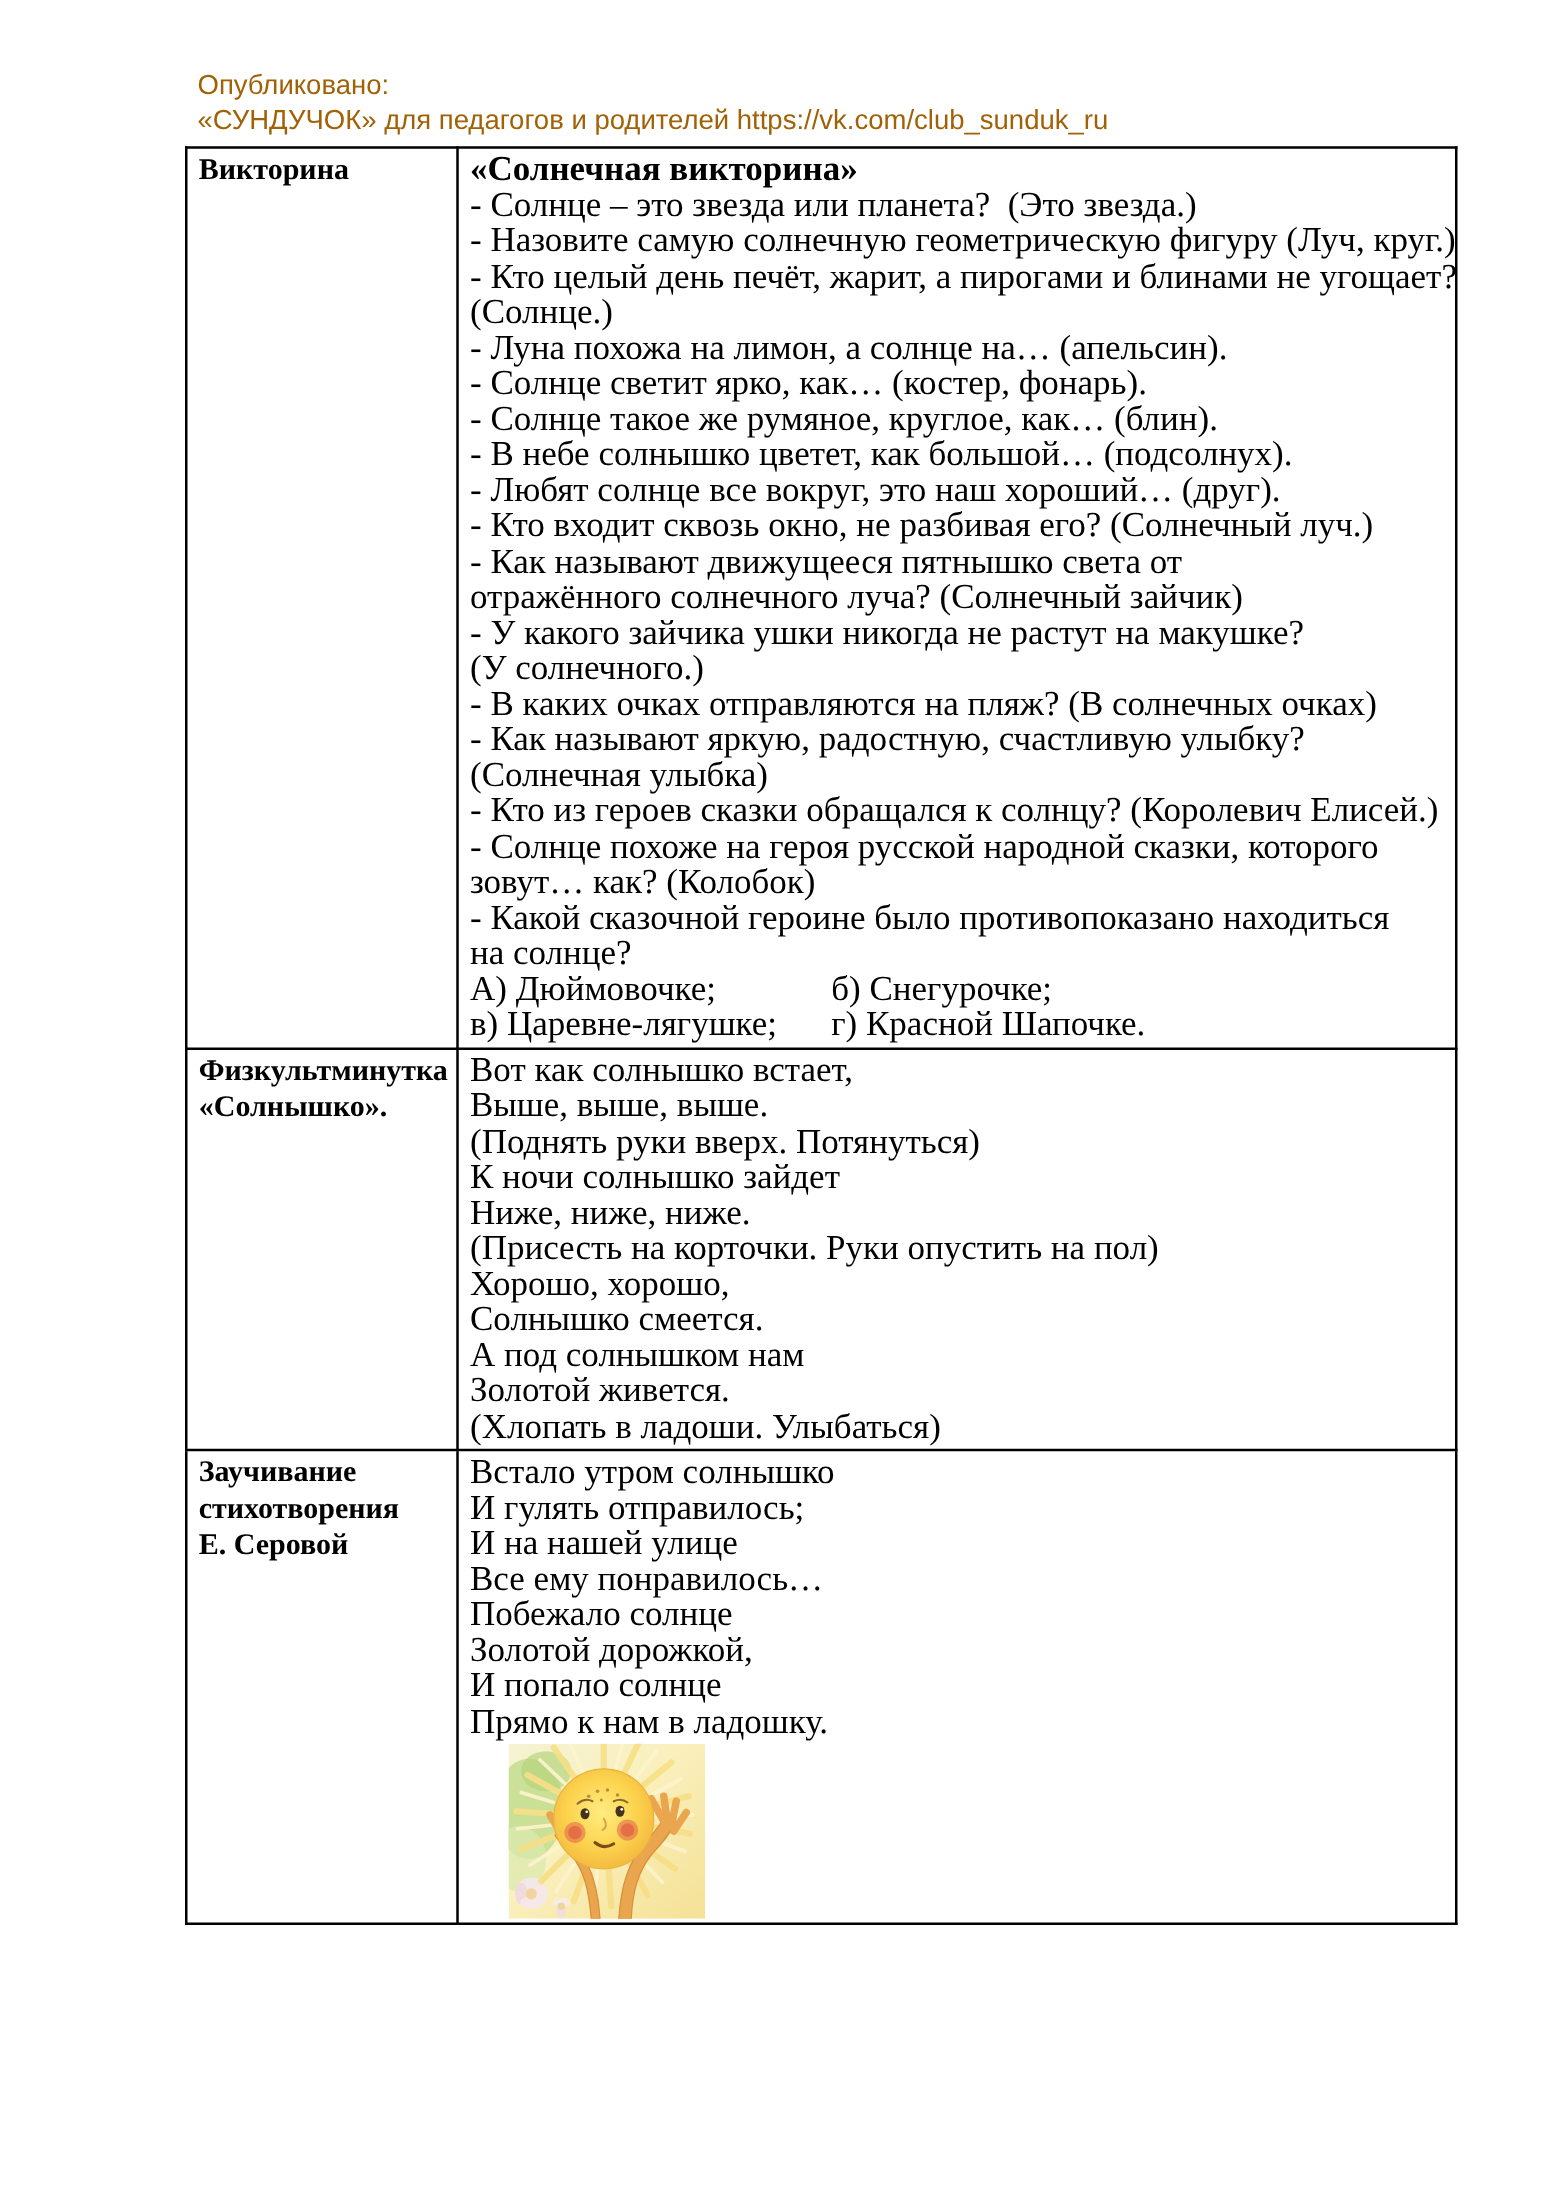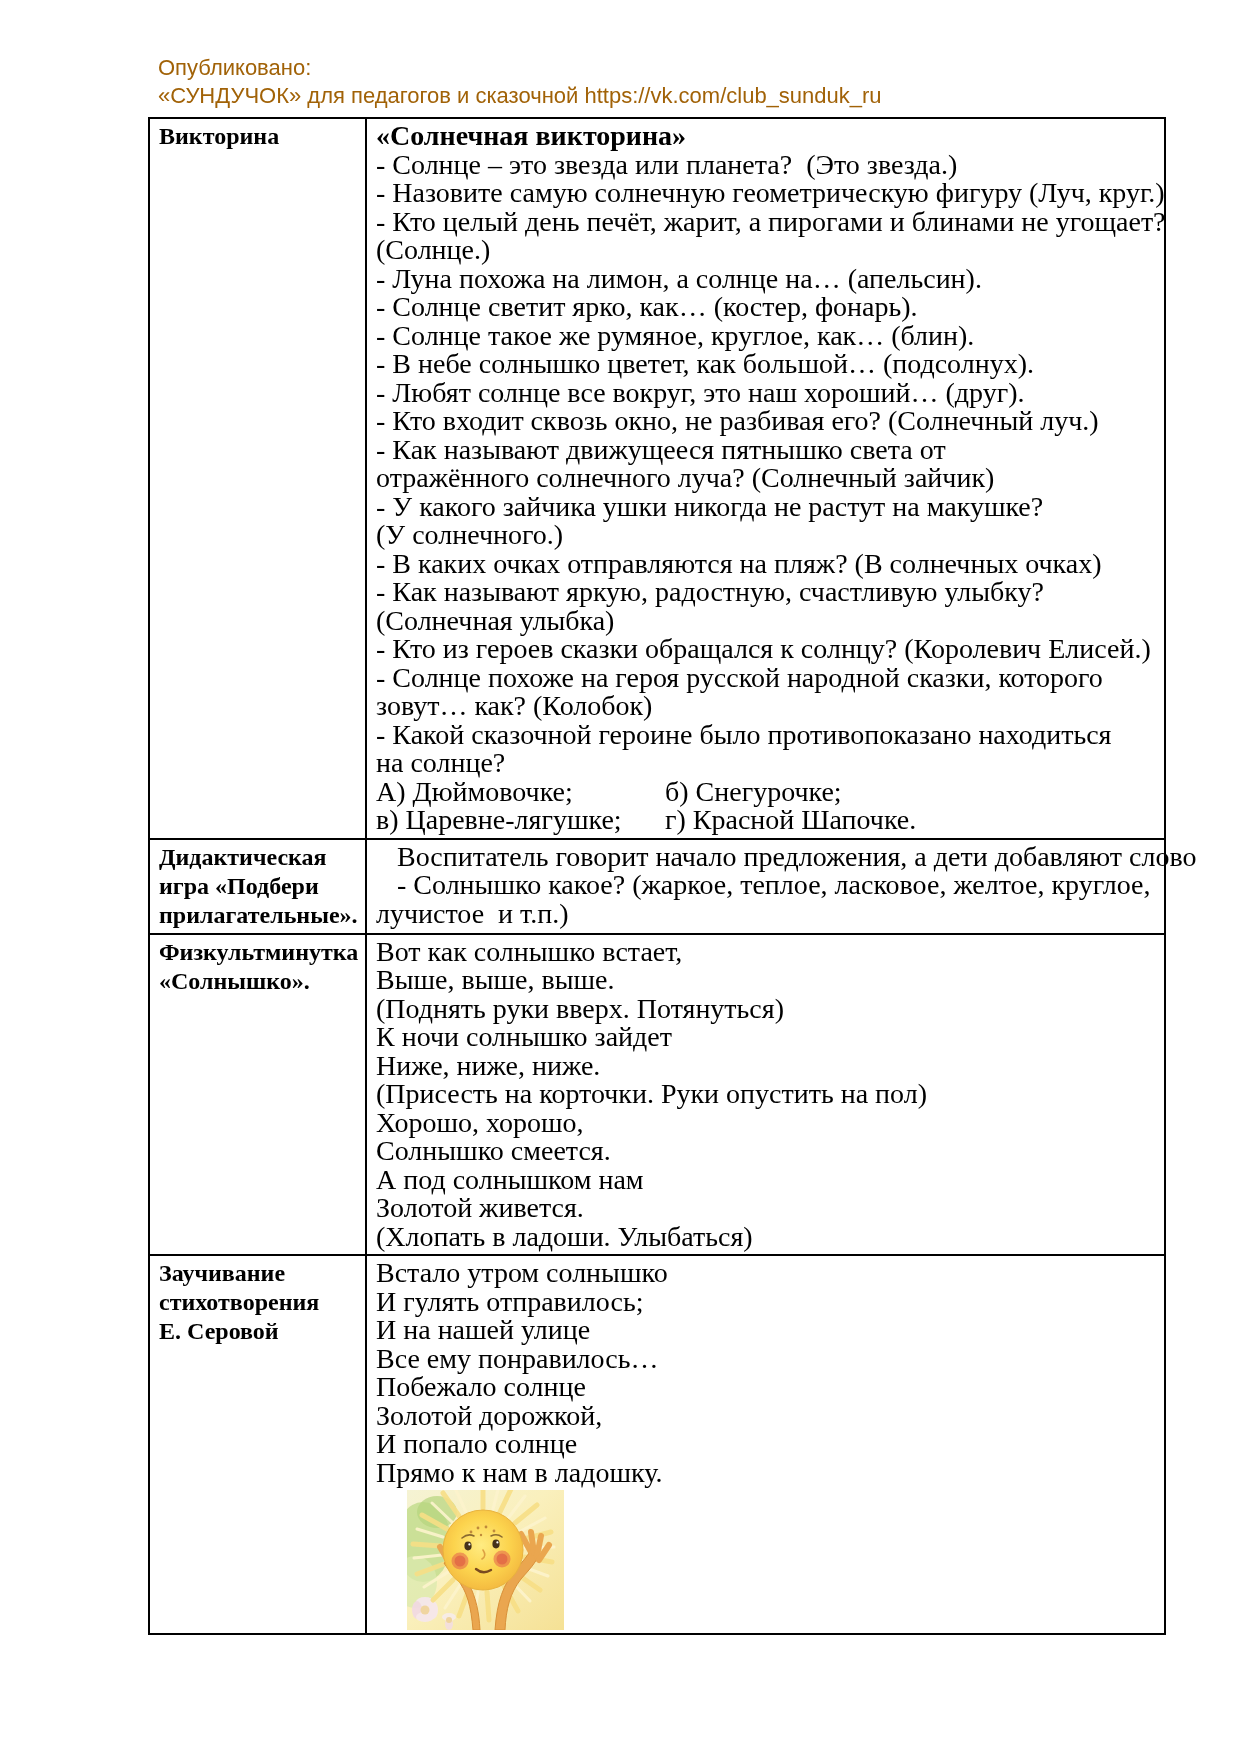--- a/index.html
+++ b/index.html
@@ -47,21 +47,21 @@
 
   .sun-figure { margin: 3px 0 0 31px; width: 157px; height: 140px; display: block; }
 </style>
 </head>
 <body>
 
 <div class="page">
 
   <div class="doc-header">
     <div class="hline">Опубликовано:</div>
-    <div class="hline">«СУНДУЧОК» для педагогов и сказочной https://vk.com/club_sunduk_ru</div>
+    <div class="hline">«СУНДУЧОК» для педагогов и родителей https://vk.com/club_sunduk_ru</div>
   </div>
 
   <table class="doc-table">
     <colgroup>
         <col class="col-left">
         <col class="col-right">
       </colgroup>
     <tbody>
 
     <tr>
@@ -94,28 +94,20 @@
           <span class="opt-a">А) Дюймовочке;</span>
           <span class="opt-b">б) Снегурочке;</span>
         </div>
         <div class="opt-row">
           <span class="opt-a">в) Царевне-лягушке;</span>
           <span class="opt-b">г) Красной Шапочке.</span>
         </div>
       </td>
     </tr>
 
-    <tr>
-      <td class="cell-left">Дидактическая игра «Подбери прилагательные».</td>
-      <td class="cell-right">
-        <div class="line">   Воспитатель говорит начало предложения, а дети добавляют слово</div>
-        <div class="line">   - Солнышко какое? (жаркое, теплое, ласковое, желтое, круглое,</div>
-        <div class="line">лучистое  и т.п.)</div>
-      </td>
-    </tr>
 
     <tr>
       <td class="cell-left">Физкультминутка «Солнышко».</td>
       <td class="cell-right">
         <div class="line">Вот как солнышко встает,</div>
         <div class="line">Выше, выше, выше.</div>
         <div class="line italic">(Поднять руки вверх. Потянуться)</div>
         <div class="line">К ночи солнышко зайдет</div>
         <div class="line">Ниже, ниже, ниже.</div>
         <div class="line italic">(Присесть на корточки. Руки опустить на пол)</div>

